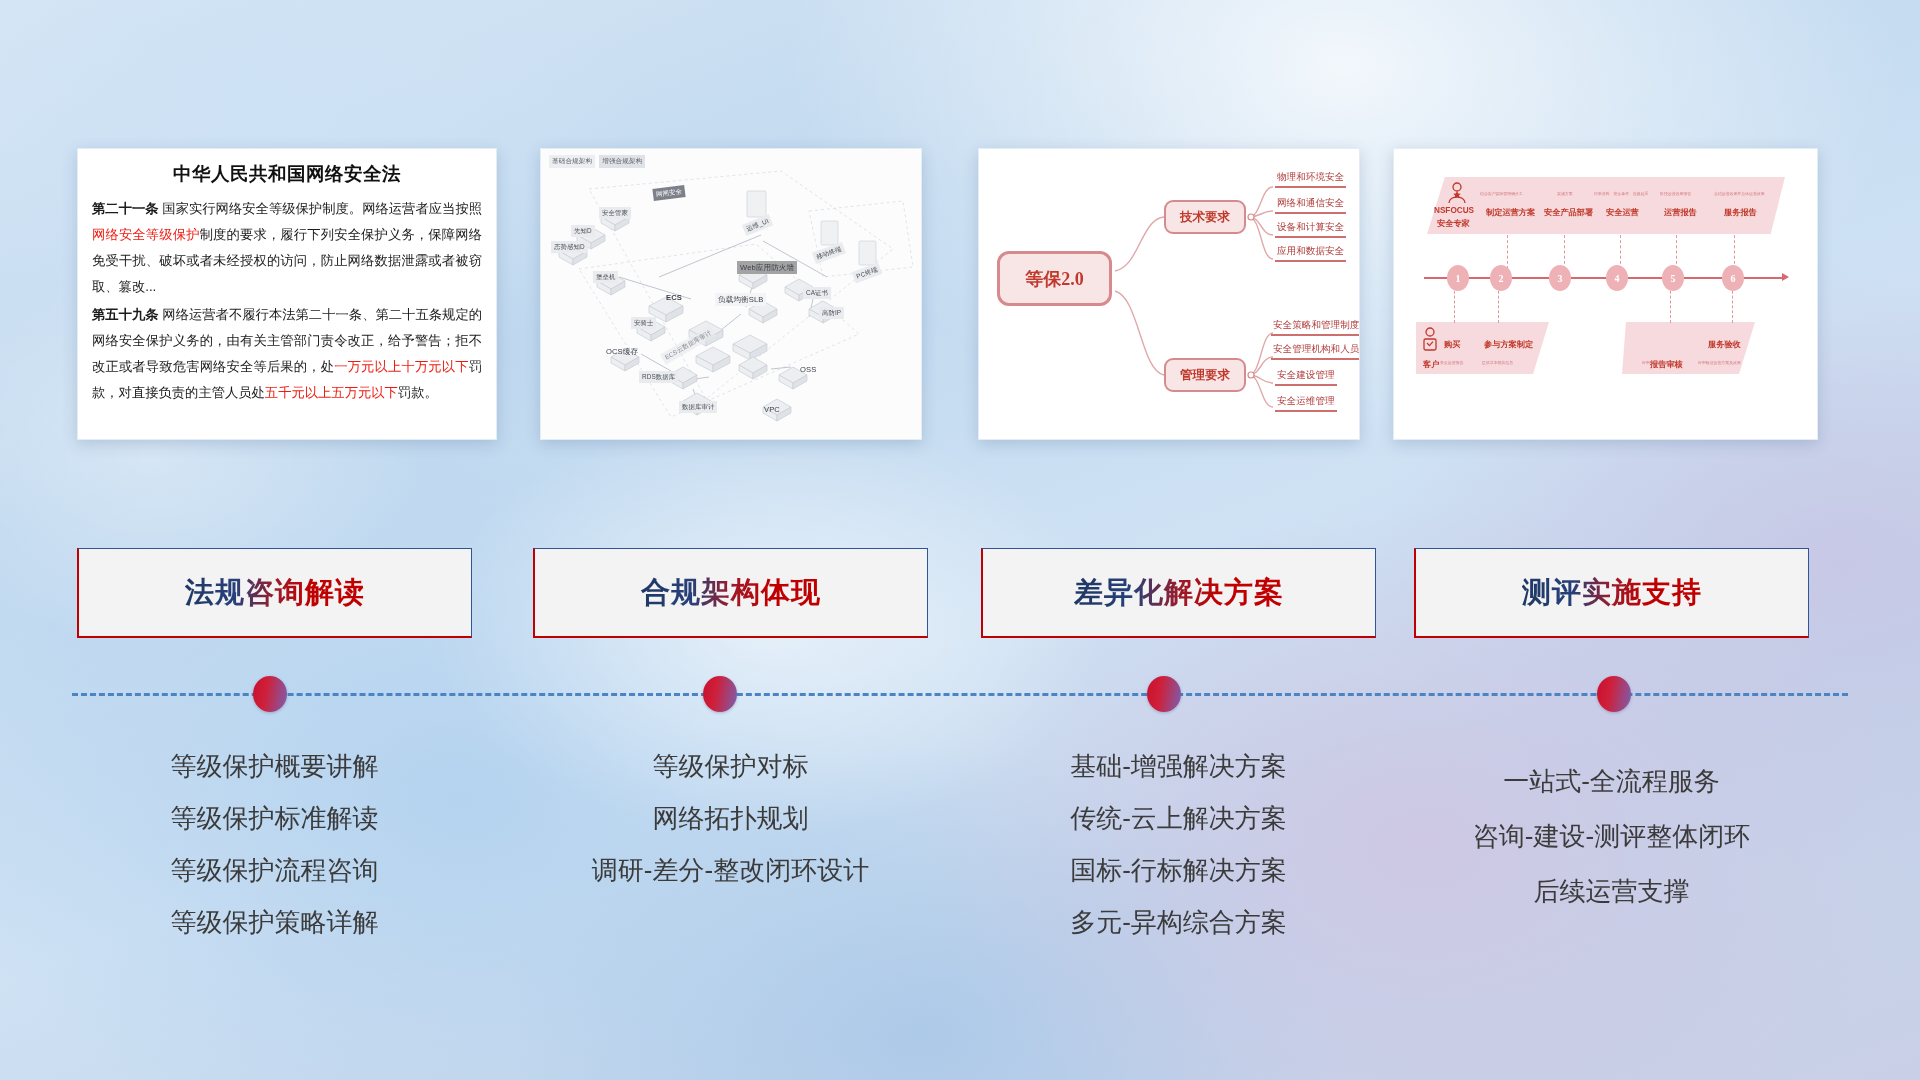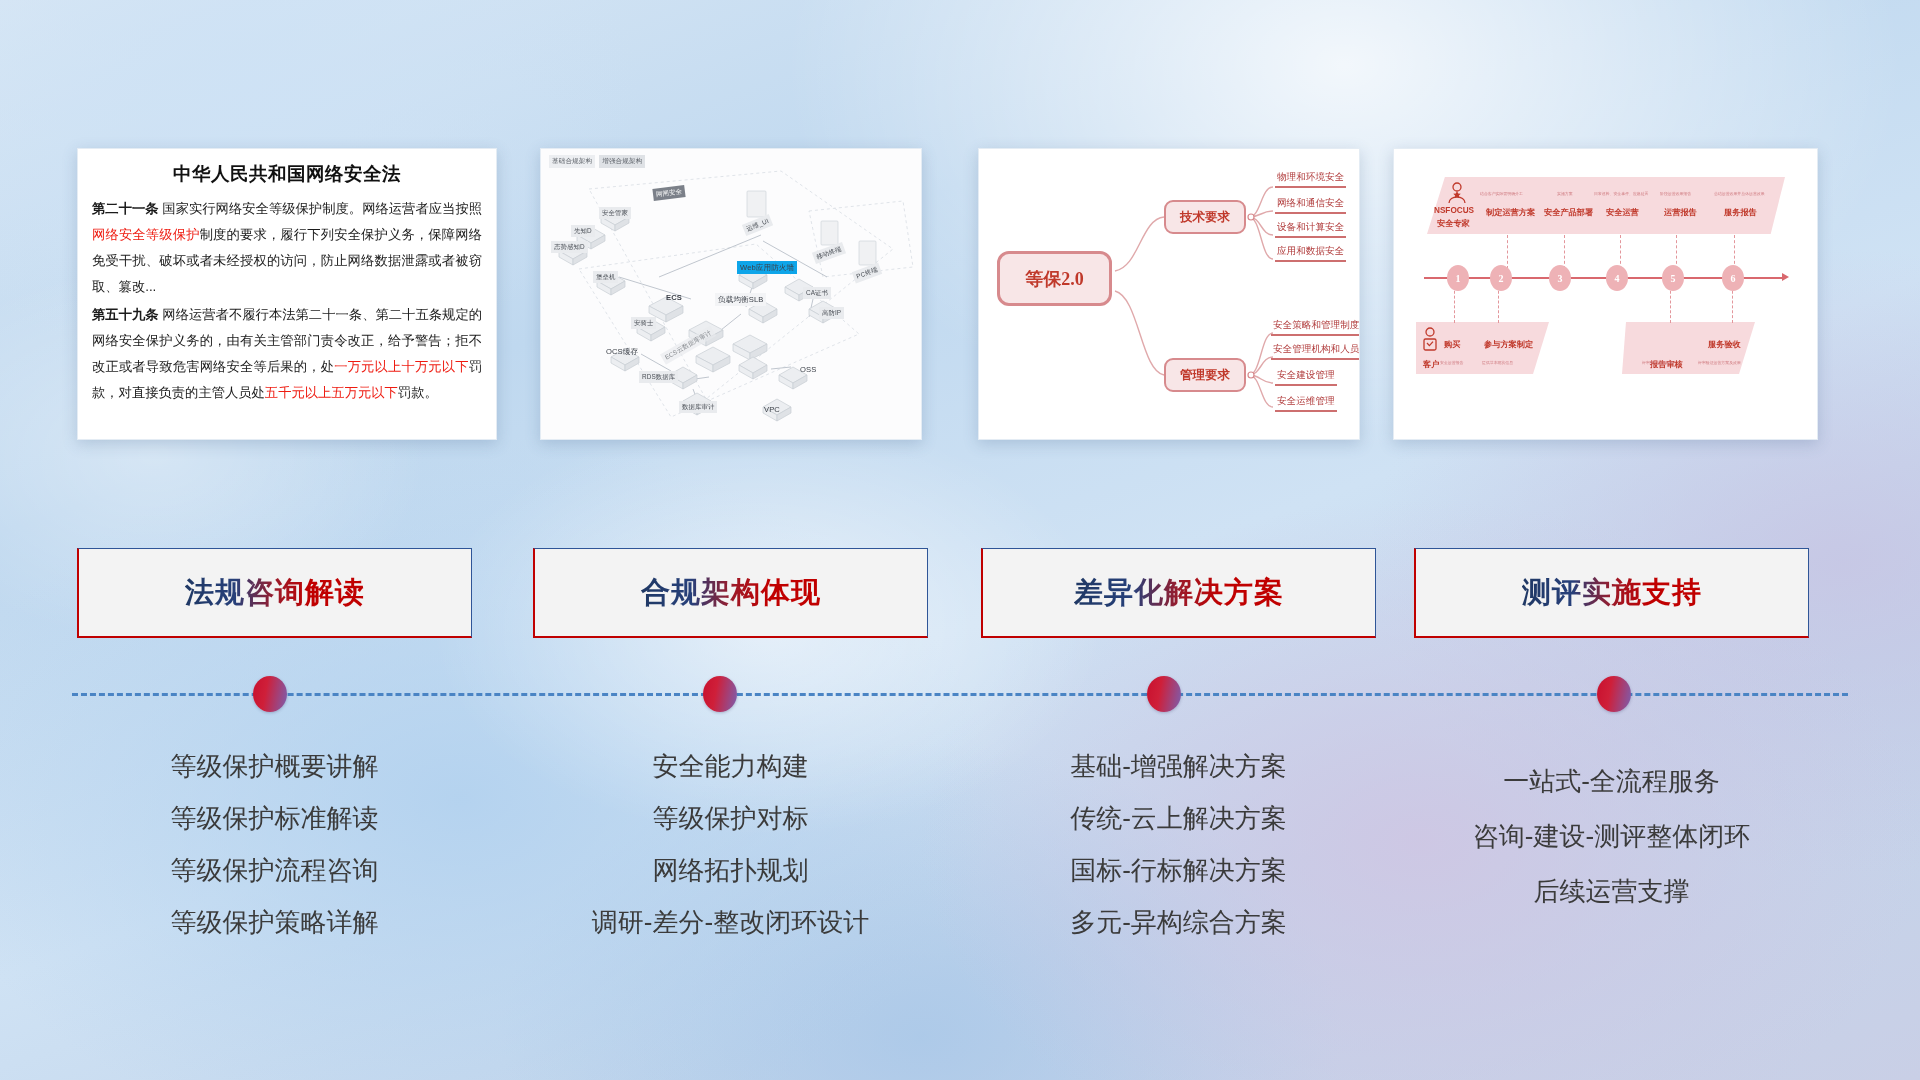--- a/index.html
+++ b/index.html
@@ -309,21 +309,21 @@
         <div class="nodelab" style="left:30px;top:76px;">先知D</div>
         <div class="nodelab" style="left:10px;top:92px;">态势感知D</div>
         <div class="nodelab" style="left:52px;top:122px;">堡垒机</div>
         <div class="nodelab pl" style="left:122px;top:142px;font-weight:bold;">ECS</div>
         <div class="nodelab" style="left:90px;top:168px;">安骑士</div>
         <div class="nodelab pl" style="left:62px;top:196px;">OCS缓存</div>
         <div class="nodelab" style="left:98px;top:222px;">RDS数据库</div>
         <div class="nodelab" style="left:138px;top:252px;">数据库审计</div>
         <div class="nodelab" style="left:118px;top:190px;transform:rotate(-30deg);opacity:.65;">ECS云数据库审计</div>
         <div class="nodelab" style="left:202px;top:70px;transform:rotate(-22deg);">运维_UI</div>
-        <div class="nodelab pl" style="left:196px;top:112px;background:#0ea5e9;">Web应用防火墙</div>
+        <div class="nodelab pl" style="left:196px;top:112px;background:#a3a3a3;">Web应用防火墙</div>
         <div class="nodelab pl" style="left:174px;top:144px;background:#f3f4f6;">负载均衡SLB</div>
         <div class="nodelab" style="left:262px;top:138px;">CA证书</div>
         <div class="nodelab" style="left:278px;top:158px;">高防IP</div>
         <div class="nodelab" style="left:272px;top:98px;transform:rotate(-20deg);">移动终端</div>
         <div class="nodelab" style="left:312px;top:118px;transform:rotate(-20deg);">PC终端</div>
         <div class="nodelab pl" style="left:256px;top:214px;text-align:center;">OSS</div>
         <div class="nodelab pl" style="left:220px;top:254px;">VPC</div>
       </div>
     </div>
 
@@ -445,21 +445,20 @@
   <div class="bullet b4"></div>
 
   <div class="lists">
     <ul class="col l1">
       <li>等级保护概要讲解</li>
       <li>等级保护标准解读</li>
       <li>等级保护流程咨询</li>
       <li>等级保护策略详解</li>
     </ul>
     <ul class="col l2">
-      <li>安全能力构建</li>
       <li>等级保护对标</li>
       <li>网络拓扑规划</li>
       <li>调研-差分-整改闭环设计</li>
     </ul>
     <ul class="col l3">
       <li>基础-增强解决方案</li>
       <li>传统-云上解决方案</li>
       <li>国标-行标解决方案</li>
       <li>多元-异构综合方案</li>
     </ul>

